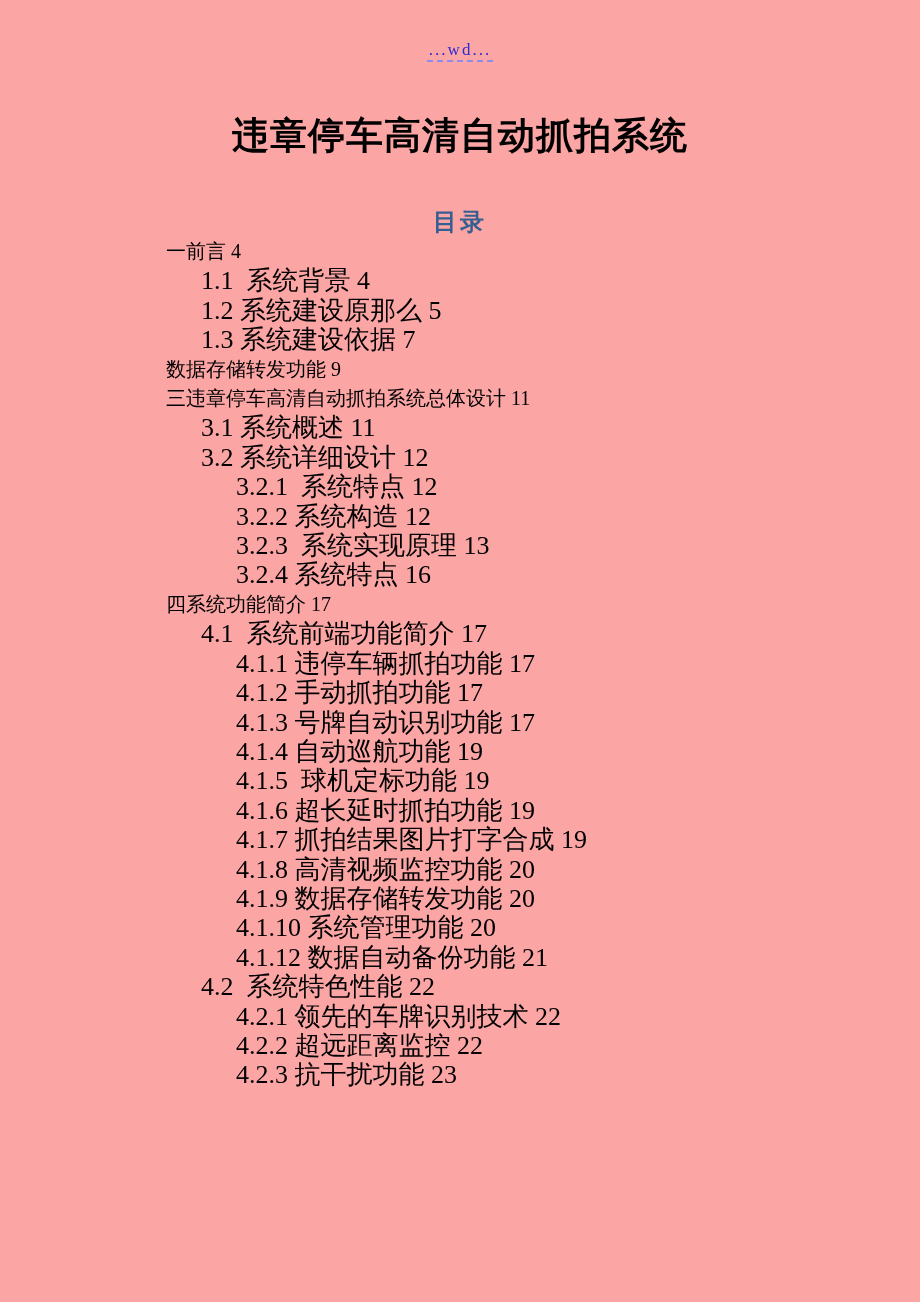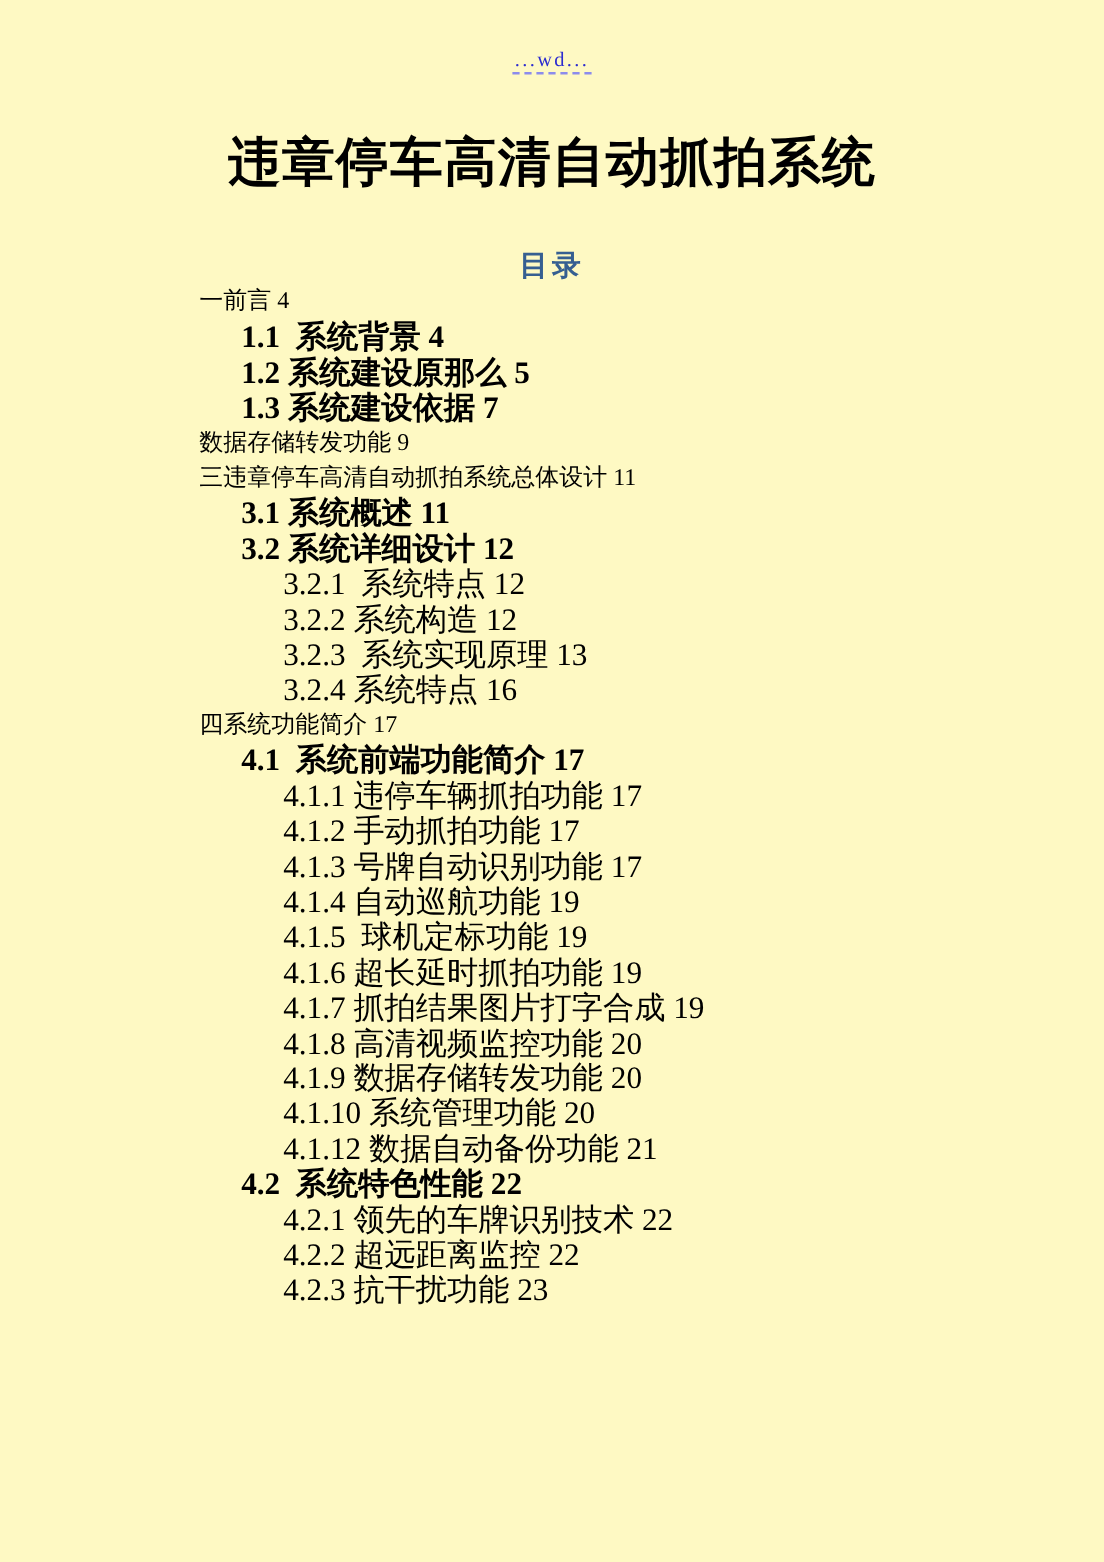--- a/index.html
+++ b/index.html
@@ -4,21 +4,21 @@
 <style>
   html, body {
     margin: 0;
     padding: 0;
     background: #ffffff;
   }
   .page {
     position: relative;
     width: 920px;
     height: 1302px;
-    background: #fef9c3;
+    background: #fca5a5;
     box-sizing: border-box;
     padding-top: 40px;
     font-family: "Liberation Serif", "DejaVu Serif", serif;
     color: #000000;
     overflow: hidden;
   }
   .header {
     text-align: center;
     height: 20px;
     line-height: 20px;
@@ -28,21 +28,21 @@
     color: #2b2bd0;
     text-decoration: none;
     letter-spacing: 2px;
     border-bottom: 2px dashed #8c8cec;
     padding: 0 2px 1px 2px;
     cursor: pointer;
   }
   .doc-title {
     margin: 43px 0 0 0;
     text-align: center;
-    font-size: 44px;
+    font-size: 37px;
     font-weight: bold;
     line-height: 66px;
     letter-spacing: 1px;
   }
   .doc-title .title-line { display: block; }
   .toc-heading {
     margin: 38px 0 0 0;
     text-align: center;
     font-size: 24px;
     line-height: 30px;
@@ -51,21 +51,21 @@
     letter-spacing: 3px;
   }
   .toc { margin: 0; }
   .toc-item {
     white-space: pre;
     line-height: 29.4px;
     cursor: pointer;
     margin-left: 24px;
   }
   .toc-item.level-0 { padding-left: 142px; font-size: 20px; }
-  .toc-item.level-1 { padding-left: 177px; font-size: 26px; font-weight: bold; }
+  .toc-item.level-1 { padding-left: 177px; font-size: 26px; }
   .toc-item.level-2 { padding-left: 212px; font-size: 26px; }
 </style>
 </head>
 <body>
 
 <div class="page">
 
   <div class="header">
     <a class="header-link">...wd...</a>
   </div>

